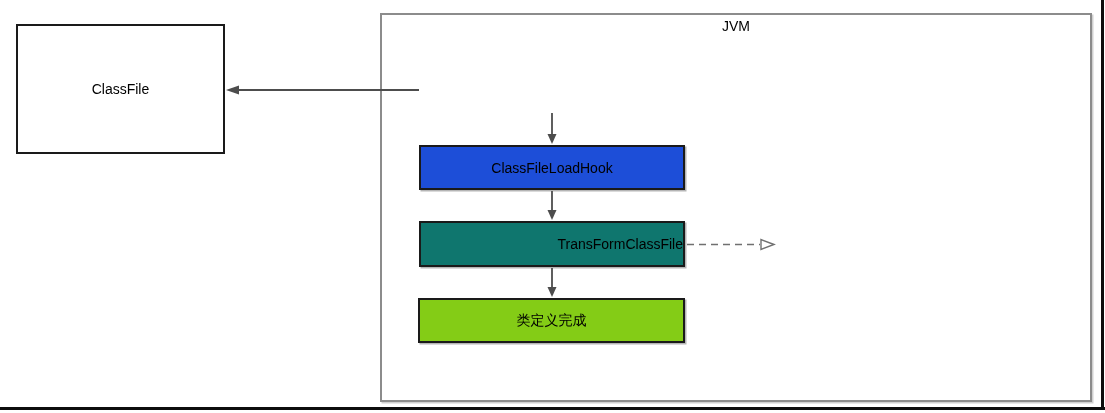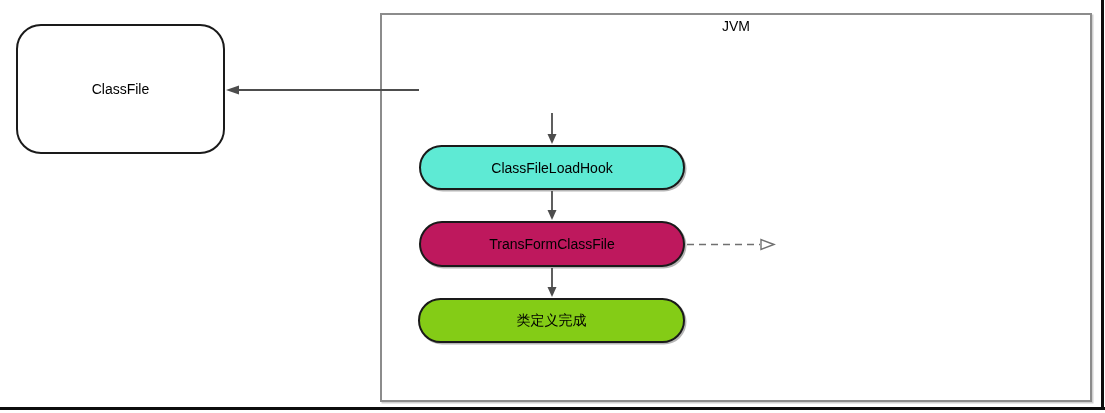--- a/index.html
+++ b/index.html
@@ -19,21 +19,20 @@
   .node {
     position: absolute;
     display: flex;
     align-items: center;
     justify-content: center;
     text-align: center;
     font-size: 14px;
     color: #000000;
     z-index: 2;
     box-sizing: border-box;
-    border-radius: 25px;
   }
   .node.shadowed {
     box-shadow: 1.5px 1.5px 0 rgba(120,120,120,0.55);
   }
   #classfile-box {
     left: 16px; top: 24px; width: 209px; height: 130px;
     border: 2px solid #1a1a1a;
     background: #ffffff;
   }
   #jvm-box {
@@ -100,25 +99,25 @@
 
   <div id="jvm-box">
     <div id="jvm-label">JVM</div>
   </div>
 
   <div class="node" id="classfile-box" style="background-color: rgb(255, 255, 255);">
     <span>ClassFile</span>
   </div>
 
 
-  <div class="node shadowed" id="classfile-load-hook-box" style="background-color: #5eead4;">
+  <div class="node shadowed" id="classfile-load-hook-box" style="background-color: #1d4ed8;">
     <span>ClassFileLoadHook</span>
   </div>
 
-  <div class="node shadowed" id="transform-classfile-box" style="background-color: #be185d;">
+  <div class="node shadowed" id="transform-classfile-box" style="background-color: #0f766e; justify-content: flex-end;">
     <span>TransFormClassFile</span>
   </div>
 
   <div class="node shadowed" id="class-definition-complete-box" style="background-color: #84cc16;">
     <span>类定义完成</span>
   </div>
 
 
   <svg id="arrow-layer" width="1105" height="413">
 

